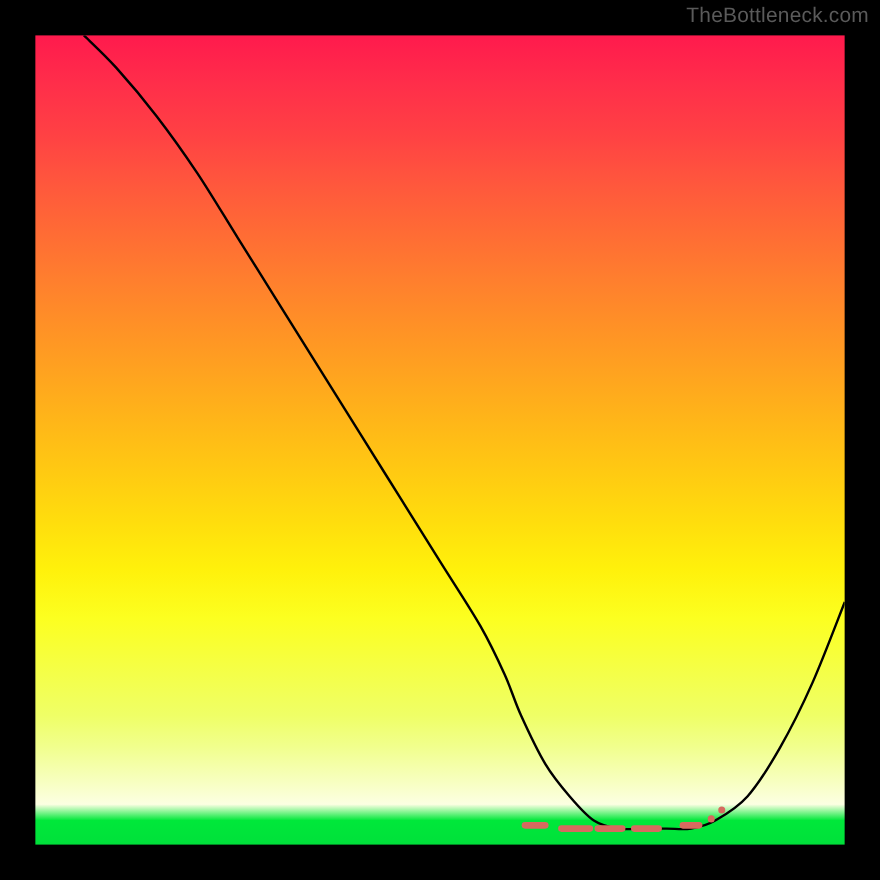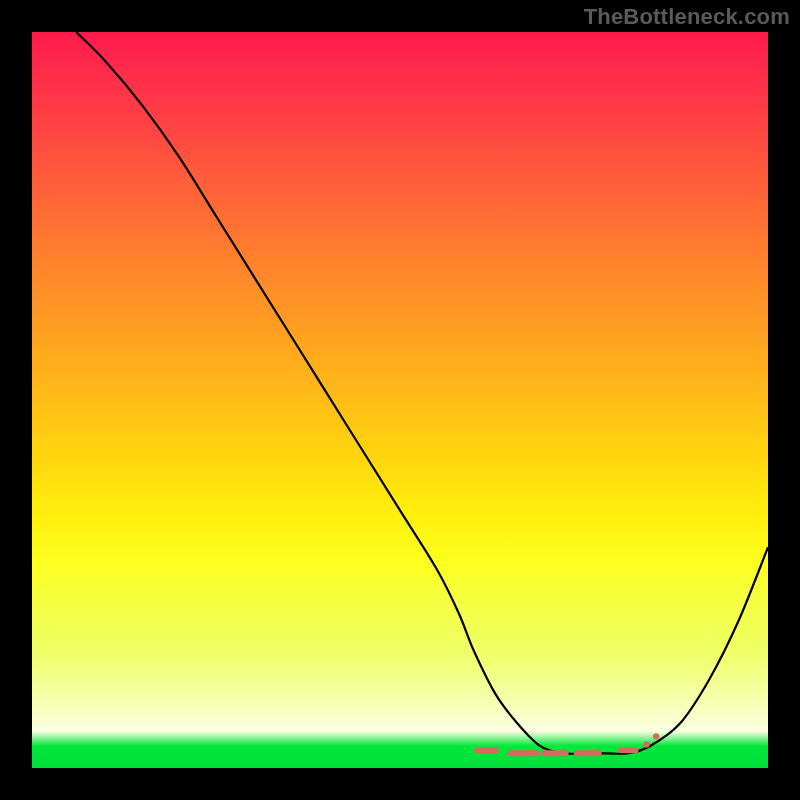--- a/index.html
+++ b/index.html
@@ -15,22 +15,22 @@
     position: relative;
     width: 800px;
     height: 800px;
     background: #000;
   }
   .watermark {
     position: absolute;
     top: 4px;
     right: 10px;
     color: #5a5a5a;
-    font-size: 22px;
-    font-weight: 700;
+    font-size: 19px;
+    font-weight: 400;
     letter-spacing: 0.2px;
     z-index: 20;
   }
   .plot {
     position: absolute;
     left: 32px;
     top: 32px;
     width: 736px;
     height: 736px;
     overflow: hidden;

